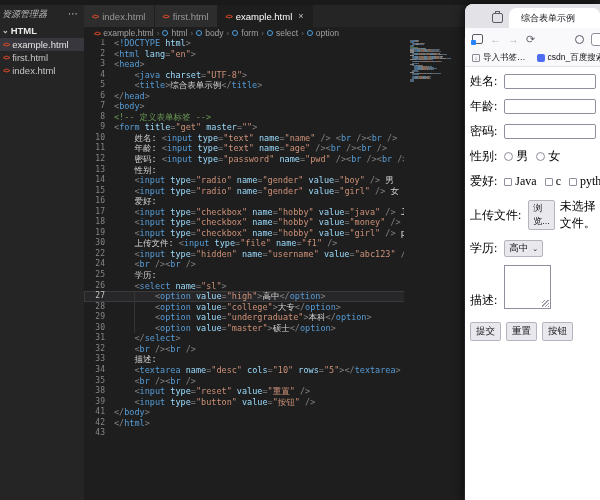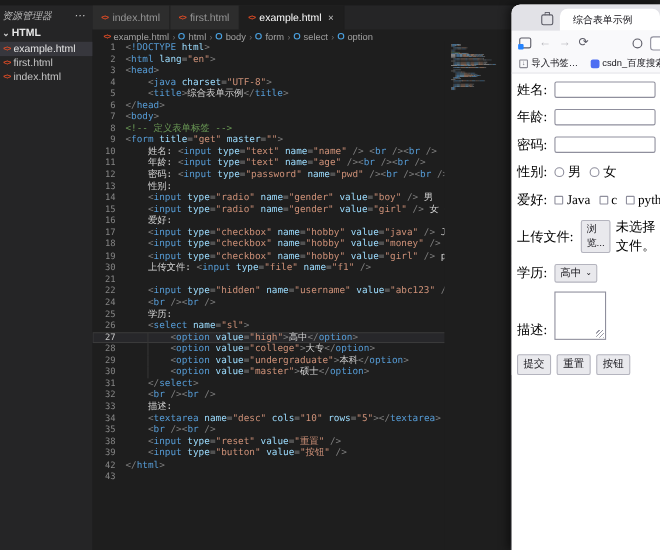--- a/index.html
+++ b/index.html
@@ -207,36 +207,36 @@
         <div class="cl"><span class="ln">11</span><span class="tk x">    年龄: </span><span class="tk p">&lt;</span><span class="tk t">input</span><span class="tk a"> type</span><span class="tk p">=</span><span class="tk s">"text"</span><span class="tk a"> name</span><span class="tk p">=</span><span class="tk s">"age"</span><span class="tk p"> /&gt;&lt;</span><span class="tk t">br</span><span class="tk p"> /&gt;&lt;</span><span class="tk t">br</span><span class="tk p"> /&gt;</span></div>
         <div class="cl"><span class="ln">12</span><span class="tk x">    密码: </span><span class="tk p">&lt;</span><span class="tk t">input</span><span class="tk a"> type</span><span class="tk p">=</span><span class="tk s">"password"</span><span class="tk a"> name</span><span class="tk p">=</span><span class="tk s">"pwd"</span><span class="tk p"> /&gt;&lt;</span><span class="tk t">br</span><span class="tk p"> /&gt;&lt;</span><span class="tk t">br</span><span class="tk p"> /&gt;</span></div>
         <div class="cl"><span class="ln">13</span><span class="tk x">    性别:</span></div>
         <div class="cl"><span class="ln">14</span><span class="tk x">    </span><span class="tk p">&lt;</span><span class="tk t">input</span><span class="tk a"> type</span><span class="tk p">=</span><span class="tk s">"radio"</span><span class="tk a"> name</span><span class="tk p">=</span><span class="tk s">"gender"</span><span class="tk a"> value</span><span class="tk p">=</span><span class="tk s">"boy"</span><span class="tk p"> /&gt;</span><span class="tk x"> 男</span></div>
         <div class="cl"><span class="ln">15</span><span class="tk x">    </span><span class="tk p">&lt;</span><span class="tk t">input</span><span class="tk a"> type</span><span class="tk p">=</span><span class="tk s">"radio"</span><span class="tk a"> name</span><span class="tk p">=</span><span class="tk s">"gender"</span><span class="tk a"> value</span><span class="tk p">=</span><span class="tk s">"girl"</span><span class="tk p"> /&gt;</span><span class="tk x"> 女 </span><span class="tk p">&lt;</span><span class="tk t">br</span><span class="tk p"> /&gt;&lt;</span><span class="tk t">br</span><span class="tk p"> /&gt;</span></div>
         <div class="cl"><span class="ln">16</span><span class="tk x">    爱好:</span></div>
         <div class="cl"><span class="ln">17</span><span class="tk x">    </span><span class="tk p">&lt;</span><span class="tk t">input</span><span class="tk a"> type</span><span class="tk p">=</span><span class="tk s">"checkbox"</span><span class="tk a"> name</span><span class="tk p">=</span><span class="tk s">"hobby"</span><span class="tk a"> value</span><span class="tk p">=</span><span class="tk s">"java"</span><span class="tk p"> /&gt;</span><span class="tk x"> Java</span></div>
         <div class="cl"><span class="ln">18</span><span class="tk x">    </span><span class="tk p">&lt;</span><span class="tk t">input</span><span class="tk a"> type</span><span class="tk p">=</span><span class="tk s">"checkbox"</span><span class="tk a"> name</span><span class="tk p">=</span><span class="tk s">"hobby"</span><span class="tk a"> value</span><span class="tk p">=</span><span class="tk s">"money"</span><span class="tk p"> /&gt;</span><span class="tk x"> c</span></div>
         <div class="cl"><span class="ln">19</span><span class="tk x">    </span><span class="tk p">&lt;</span><span class="tk t">input</span><span class="tk a"> type</span><span class="tk p">=</span><span class="tk s">"checkbox"</span><span class="tk a"> name</span><span class="tk p">=</span><span class="tk s">"hobby"</span><span class="tk a"> value</span><span class="tk p">=</span><span class="tk s">"girl"</span><span class="tk p"> /&gt;</span><span class="tk x"> python </span><span class="tk p">&lt;</span><span class="tk t">br</span><span class="tk p"> /&gt;&lt;</span><span class="tk t">br</span><span class="tk p"> /&gt;</span></div>
         <div class="cl"><span class="ln">30</span><span class="tk x">    上传文件: </span><span class="tk p">&lt;</span><span class="tk t">input</span><span class="tk a"> type</span><span class="tk p">=</span><span class="tk s">"file"</span><span class="tk a"> name</span><span class="tk p">=</span><span class="tk s">"f1"</span><span class="tk p"> /&gt;</span></div>
-        <div class="cl"><span class="ln">21</span></div>
         <div class="cl"><span class="ln">22</span><span class="tk x">    </span><span class="tk p">&lt;</span><span class="tk t">input</span><span class="tk a"> type</span><span class="tk p">=</span><span class="tk s">"hidden"</span><span class="tk a"> name</span><span class="tk p">=</span><span class="tk s">"username"</span><span class="tk a"> value</span><span class="tk p">=</span><span class="tk s">"abc123"</span><span class="tk p"> /&gt;</span></div>
         <div class="cl"><span class="ln">24</span><span class="tk x">    </span><span class="tk p">&lt;</span><span class="tk t">br</span><span class="tk p"> /&gt;&lt;</span><span class="tk t">br</span><span class="tk p"> /&gt;</span></div>
         <div class="cl"><span class="ln">25</span><span class="tk x">    学历:</span></div>
         <div class="cl"><span class="ln">26</span><span class="tk x">    </span><span class="tk p">&lt;</span><span class="tk t">select</span><span class="tk a"> name</span><span class="tk p">=</span><span class="tk s">"sl"</span><span class="tk p">&gt;</span></div>
         <div class="cl cur"><span class="ln">27</span><i class="ig" style="left: 50.44px;"></i><span class="tk x">        </span><span class="tk p">&lt;</span><span class="tk t">option</span><span class="tk a"> value</span><span class="tk p">=</span><span class="tk s">"high"</span><span class="tk p">&gt;</span><span class="tk x">高中</span><span class="tk p">&lt;/</span><span class="tk t">option</span><span class="tk p">&gt;</span></div>
         <div class="cl"><span class="ln">28</span><i class="ig" style="left: 50.44px;"></i><span class="tk x">        </span><span class="tk p">&lt;</span><span class="tk t">option</span><span class="tk a"> value</span><span class="tk p">=</span><span class="tk s">"college"</span><span class="tk p">&gt;</span><span class="tk x">大专</span><span class="tk p">&lt;/</span><span class="tk t">option</span><span class="tk p">&gt;</span></div>
         <div class="cl"><span class="ln">29</span><i class="ig" style="left: 50.44px;"></i><span class="tk x">        </span><span class="tk p">&lt;</span><span class="tk t">option</span><span class="tk a"> value</span><span class="tk p">=</span><span class="tk s">"undergraduate"</span><span class="tk p">&gt;</span><span class="tk x">本科</span><span class="tk p">&lt;/</span><span class="tk t">option</span><span class="tk p">&gt;</span></div>
         <div class="cl"><span class="ln">30</span><i class="ig" style="left: 50.44px;"></i><span class="tk x">        </span><span class="tk p">&lt;</span><span class="tk t">option</span><span class="tk a"> value</span><span class="tk p">=</span><span class="tk s">"master"</span><span class="tk p">&gt;</span><span class="tk x">硕士</span><span class="tk p">&lt;/</span><span class="tk t">option</span><span class="tk p">&gt;</span></div>
         <div class="cl"><span class="ln">31</span><span class="tk x">    </span><span class="tk p">&lt;/</span><span class="tk t">select</span><span class="tk p">&gt;</span></div>
         <div class="cl"><span class="ln">32</span><span class="tk x">    </span><span class="tk p">&lt;</span><span class="tk t">br</span><span class="tk p"> /&gt;&lt;</span><span class="tk t">br</span><span class="tk p"> /&gt;</span></div>
         <div class="cl"><span class="ln">33</span><span class="tk x">    描述:</span></div>
         <div class="cl"><span class="ln">34</span><span class="tk x">    </span><span class="tk p">&lt;</span><span class="tk t">textarea</span><span class="tk a"> name</span><span class="tk p">=</span><span class="tk s">"desc"</span><span class="tk a"> cols</span><span class="tk p">=</span><span class="tk s">"10"</span><span class="tk a"> rows</span><span class="tk p">=</span><span class="tk s">"5"</span><span class="tk p">&gt;&lt;/</span><span class="tk t">textarea</span><span class="tk p">&gt;</span></div>
         <div class="cl"><span class="ln">35</span><span class="tk x">    </span><span class="tk p">&lt;</span><span class="tk t">br</span><span class="tk p"> /&gt;&lt;</span><span class="tk t">br</span><span class="tk p"> /&gt;</span></div>
         <div class="cl"><span class="ln">38</span><span class="tk x">    </span><span class="tk p">&lt;</span><span class="tk t">input</span><span class="tk a"> type</span><span class="tk p">=</span><span class="tk s">"reset"</span><span class="tk a"> value</span><span class="tk p">=</span><span class="tk s">"重置"</span><span class="tk p"> /&gt;</span></div>
         <div class="cl"><span class="ln">39</span><span class="tk x">    </span><span class="tk p">&lt;</span><span class="tk t">input</span><span class="tk a"> type</span><span class="tk p">=</span><span class="tk s">"button"</span><span class="tk a"> value</span><span class="tk p">=</span><span class="tk s">"按钮"</span><span class="tk p"> /&gt;</span></div>
+        <div class="cl"><span class="ln">41</span><span class="tk p">&lt;/</span><span class="tk t">body</span><span class="tk p">&gt;</span></div>
         <div class="cl"><span class="ln">42</span><span class="tk p">&lt;/</span><span class="tk t">html</span><span class="tk p">&gt;</span></div>
         <div class="cl"><span class="ln">43</span></div>
       </div>
   </div>
   <div class="minimap" id="minimap">
       <div class="mm-line"><i style="width: 0.55px; background: rgb(107, 107, 107); opacity: 0.8;"></i><i style="width: 4.4px; background: rgb(77, 126, 168); opacity: 0.8;"></i><i style="width: 2.75px; background: rgb(111, 147, 173); opacity: 0.8;"></i><i style="width: 0.55px; background: rgb(107, 107, 107); opacity: 0.8;"></i></div>
       <div class="mm-line"><i style="width: 0.55px; background: rgb(107, 107, 107); opacity: 0.8;"></i><i style="width: 2.2px; background: rgb(77, 126, 168); opacity: 0.8;"></i><i style="width: 2.75px; background: rgb(111, 147, 173); opacity: 0.8;"></i><i style="width: 0.55px; background: rgb(107, 107, 107); opacity: 0.8;"></i><i style="width: 2.2px; background: rgb(156, 122, 102); opacity: 0.8;"></i><i style="width: 0.55px; background: rgb(107, 107, 107); opacity: 0.8;"></i></div>
       <div class="mm-line"><i style="width: 0.55px; background: rgb(107, 107, 107); opacity: 0.8;"></i><i style="width: 2.2px; background: rgb(77, 126, 168); opacity: 0.8;"></i><i style="width: 0.55px; background: rgb(107, 107, 107); opacity: 0.8;"></i></div>
       <div class="mm-line"><i style="width: 2.2px; background: transparent; opacity: 0.8;"></i><i style="width: 0.55px; background: rgb(107, 107, 107); opacity: 0.8;"></i><i style="width: 2.2px; background: rgb(77, 126, 168); opacity: 0.8;"></i><i style="width: 4.4px; background: rgb(111, 147, 173); opacity: 0.8;"></i><i style="width: 0.55px; background: rgb(107, 107, 107); opacity: 0.8;"></i><i style="width: 3.85px; background: rgb(156, 122, 102); opacity: 0.8;"></i><i style="width: 0.55px; background: rgb(107, 107, 107); opacity: 0.8;"></i></div>
       <div class="mm-line"><i style="width: 2.2px; background: transparent; opacity: 0.8;"></i><i style="width: 0.55px; background: rgb(107, 107, 107); opacity: 0.8;"></i><i style="width: 2.75px; background: rgb(77, 126, 168); opacity: 0.8;"></i><i style="width: 0.55px; background: rgb(107, 107, 107); opacity: 0.8;"></i><i style="width: 3.3px; background: rgb(154, 154, 154); opacity: 0.8;"></i><i style="width: 1.1px; background: rgb(107, 107, 107); opacity: 0.8;"></i><i style="width: 2.75px; background: rgb(77, 126, 168); opacity: 0.8;"></i><i style="width: 0.55px; background: rgb(107, 107, 107); opacity: 0.8;"></i></div>

